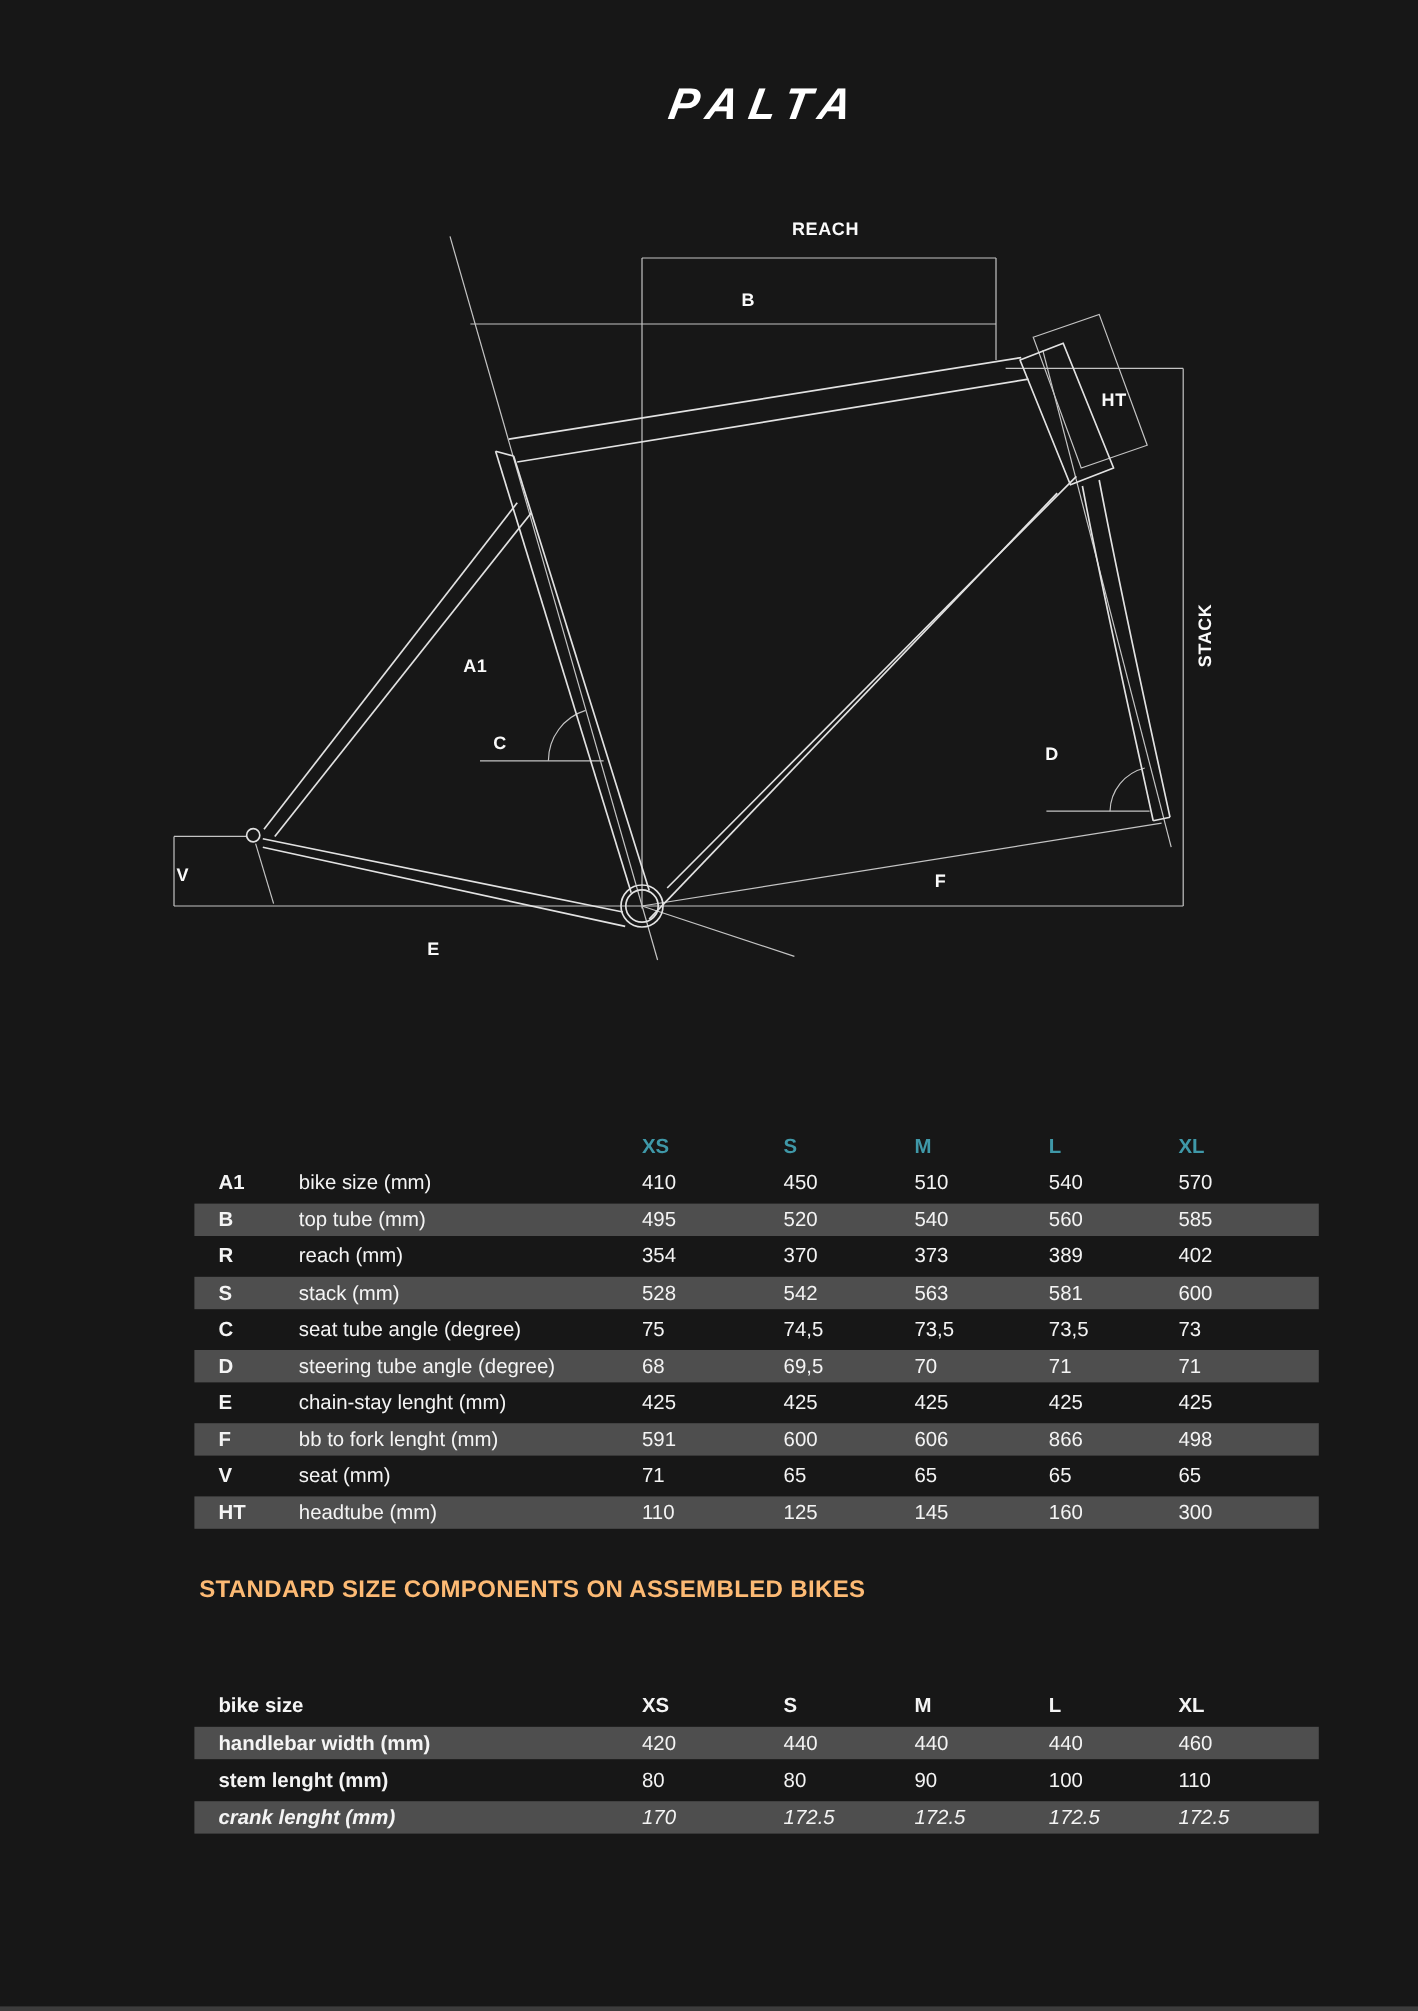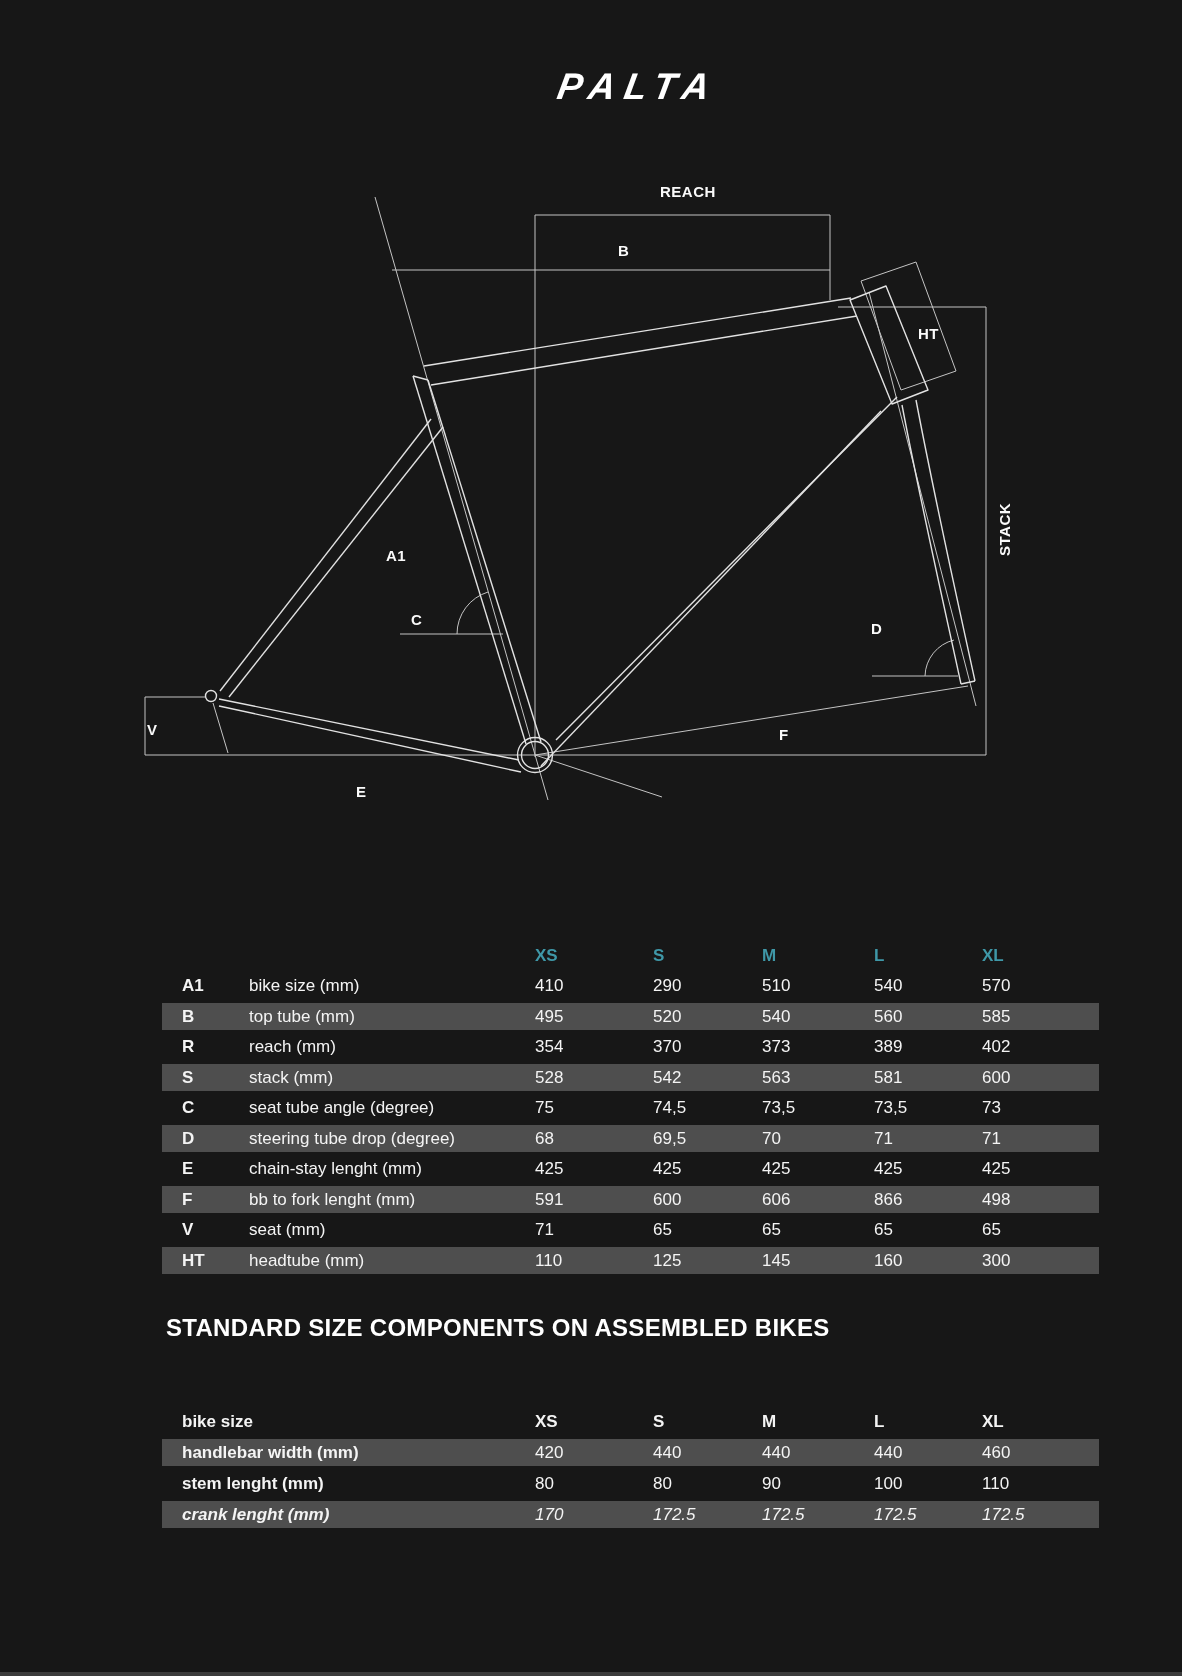--- a/index.html
+++ b/index.html
@@ -16,22 +16,22 @@
   
   .gtable,.ctable{position:absolute;left:162px;width:937px;}
   .trow{position:absolute;left:0;width:937px;height:27px;line-height:27px;font-size:17px;margin-top:48px;}
   .trow.shaded{background:#4e4e4e;}
   .cell{position:absolute;top:0;white-space:nowrap;}
   .c-letter{left:20px;font-weight:bold;}
   .c-label{left:87px;}
   .c-v0{left:373px}.c-v1{left:491px}.c-v2{left:600px}.c-v3{left:712px}.c-v4{left:820px}
   .teal{color:#3f98a8;}
   .hdr .cell{font-weight:bold;}
-  .section-heading{position:absolute;left:166px;top:1314px;font-size:24px;font-weight:bold;
-        color:#ffffff;letter-spacing:.3px;}
+  .section-heading{position:absolute;left:166px;top:1314px;font-size:20px;font-weight:bold;
+        color:#fdba74;letter-spacing:.3px;}
   .bottom-strip{position:absolute;left:0;bottom:0;width:100%;height:4px;background:#3c3c3c;}
 </style>
 </head>
 <body>
 
 <div class="page">
 
   <div class="logo">PALTA</div>
 
   <svg class="diagram" width="1182" height="840" viewBox="0 0 1182 840">
@@ -94,21 +94,21 @@
         <span class="cell c-v0 teal">XS</span>
         <span class="cell c-v1 teal">S</span>
         <span class="cell c-v2 teal">M</span>
         <span class="cell c-v3 teal">L</span>
         <span class="cell c-v4 teal">XL</span>
       </div>
       <div class="trow" style="top: 924px;">
         <span class="cell c-letter">A1</span>
         <span class="cell c-label">bike size (mm)</span>
         <span class="cell c-v0">410</span>
-        <span class="cell c-v1">290</span>
+        <span class="cell c-v1">450</span>
         <span class="cell c-v2">510</span>
         <span class="cell c-v3">540</span>
         <span class="cell c-v4">570</span>
       </div>
       <div class="trow shaded" style="top: 954.5px;">
         <span class="cell c-letter">B</span>
         <span class="cell c-label">top tube (mm)</span>
         <span class="cell c-v0">495</span>
         <span class="cell c-v1">520</span>
         <span class="cell c-v2">540</span>
@@ -137,21 +137,21 @@
         <span class="cell c-letter">C</span>
         <span class="cell c-label">seat tube angle (degree)</span>
         <span class="cell c-v0">75</span>
         <span class="cell c-v1">74,5</span>
         <span class="cell c-v2">73,5</span>
         <span class="cell c-v3">73,5</span>
         <span class="cell c-v4">73</span>
       </div>
       <div class="trow shaded" style="top: 1076.5px;">
         <span class="cell c-letter">D</span>
-        <span class="cell c-label">steering tube drop (degree)</span>
+        <span class="cell c-label">steering tube angle (degree)</span>
         <span class="cell c-v0">68</span>
         <span class="cell c-v1">69,5</span>
         <span class="cell c-v2">70</span>
         <span class="cell c-v3">71</span>
         <span class="cell c-v4">71</span>
       </div>
       <div class="trow" style="top: 1107px;">
         <span class="cell c-letter">E</span>
         <span class="cell c-label">chain-stay lenght (mm)</span>
         <span class="cell c-v0">425</span>

